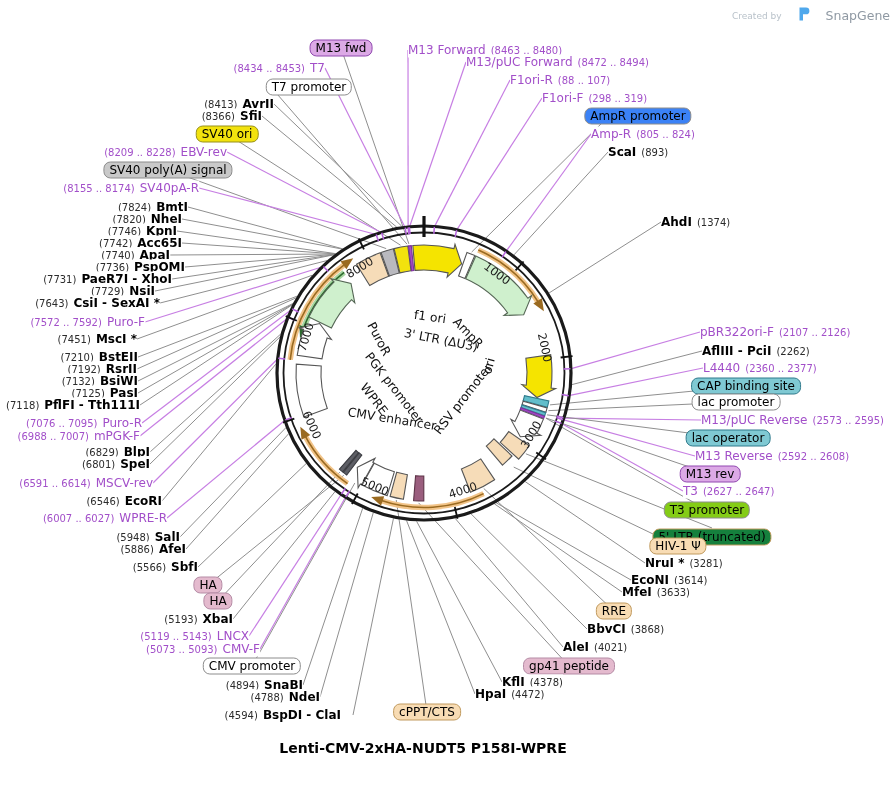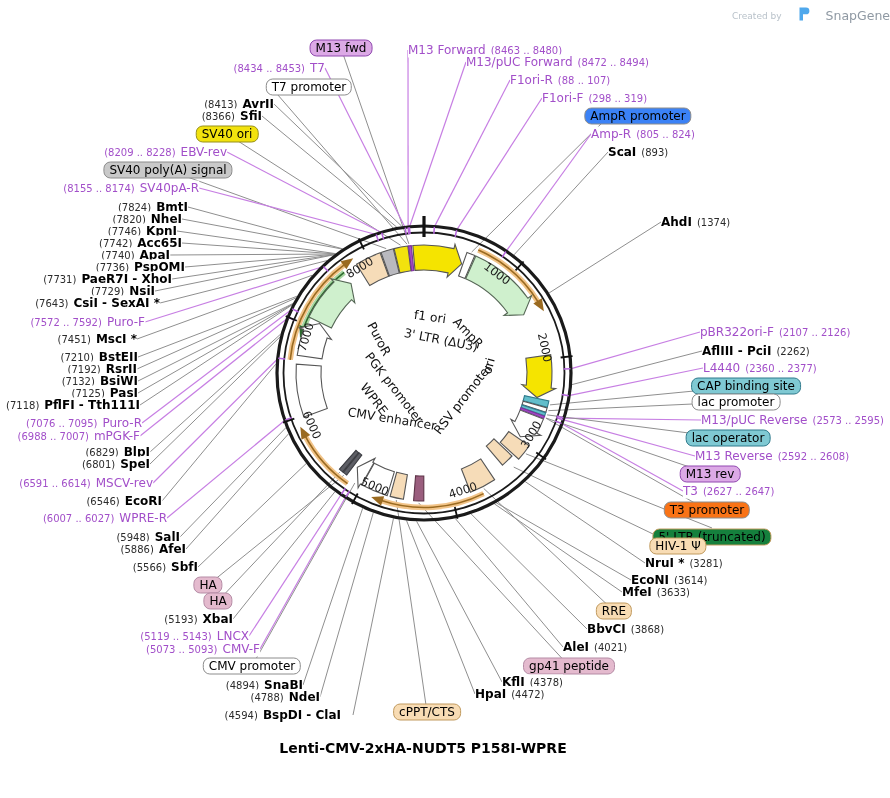--- a/index.html
+++ b/index.html
@@ -251,21 +251,21 @@
       <div class="lbl al-l primer" style="left: 700px; top: 332px;"><span class="name">pBR322ori-F</span><span class="gap"></span><span class="pos">(2107 .. 2126)</span></div>
       <div class="lbl al-l enzyme" style="left: 702px; top: 351px;"><span class="name">AflIII - PciI</span><span class="gap"></span><span class="pos">(2262)</span></div>
       <div class="lbl al-l primer" style="left: 703px; top: 368px;"><span class="name">L4440</span><span class="gap"></span><span class="pos">(2360 .. 2377)</span></div>
       <div class="lbl al-c box boxed" style="left: 746px; top: 386px; background: rgb(127, 201, 211); border-color: rgb(47, 122, 140);">CAP binding site</div>
       <div class="lbl al-c box boxed" style="left: 736px; top: 402px; background: rgb(255, 255, 255); border-color: rgb(140, 140, 140);">lac promoter</div>
       <div class="lbl al-l primer" style="left: 701px; top: 420px;"><span class="name">M13/pUC Reverse</span><span class="gap"></span><span class="pos">(2573 .. 2595)</span></div>
       <div class="lbl al-c box boxed" style="left: 728px; top: 438px; background: rgb(127, 201, 211); border-color: rgb(47, 122, 140);">lac operator</div>
       <div class="lbl al-l primer" style="left: 695px; top: 456px;"><span class="name">M13 Reverse</span><span class="gap"></span><span class="pos">(2592 .. 2608)</span></div>
       <div class="lbl al-c box boxed" style="left: 710px; top: 474px; background: rgb(220, 169, 230); border-color: rgb(145, 73, 176);">M13 rev</div>
       <div class="lbl al-l primer" style="left: 683px; top: 491px;"><span class="name">T3</span><span class="gap"></span><span class="pos">(2627 .. 2647)</span></div>
-      <div class="lbl al-c box boxed" style="left: 707px; top: 510px; background: #f97316; border-color: rgb(140, 140, 140);">T3 promoter</div>
+      <div class="lbl al-c box boxed" style="left: 707px; top: 510px; background: #84cc16; border-color: rgb(140, 140, 140);">T3 promoter</div>
       <div class="lbl al-c box boxed" style="left: 712px; top: 537px; background: #15803d; border-color: rgb(193, 154, 94);">5' LTR (truncated)</div>
       <div class="lbl al-c box boxed" style="left: 678px; top: 546px; background: rgb(248, 220, 180); border-color: rgb(193, 154, 94);">HIV-1 Ψ</div>
       <div class="lbl al-l enzyme" style="left: 645px; top: 563px;"><span class="name">NruI *</span><span class="gap"></span><span class="pos">(3281)</span></div>
       <div class="lbl al-l enzyme" style="left: 631px; top: 580px;"><span class="name">EcoNI</span><span class="gap"></span><span class="pos">(3614)</span></div>
       <div class="lbl al-l enzyme" style="left: 622px; top: 592px;"><span class="name">MfeI</span><span class="gap"></span><span class="pos">(3633)</span></div>
       <div class="lbl al-c box boxed" style="left: 614px; top: 611px; background: rgb(248, 220, 180); border-color: rgb(193, 154, 94);">RRE</div>
       <div class="lbl al-l enzyme" style="left: 587px; top: 629px;"><span class="name">BbvCI</span><span class="gap"></span><span class="pos">(3868)</span></div>
       <div class="lbl al-l enzyme" style="left: 563px; top: 647px;"><span class="name">AleI</span><span class="gap"></span><span class="pos">(4021)</span></div>
       <div class="lbl al-c box boxed" style="left: 569px; top: 666px; background: rgb(228, 186, 206); border-color: rgb(181, 139, 165);">gp41 peptide</div>
       <div class="lbl al-l enzyme" style="left: 502px; top: 682px;"><span class="name">KflI</span><span class="gap"></span><span class="pos">(4378)</span></div>

